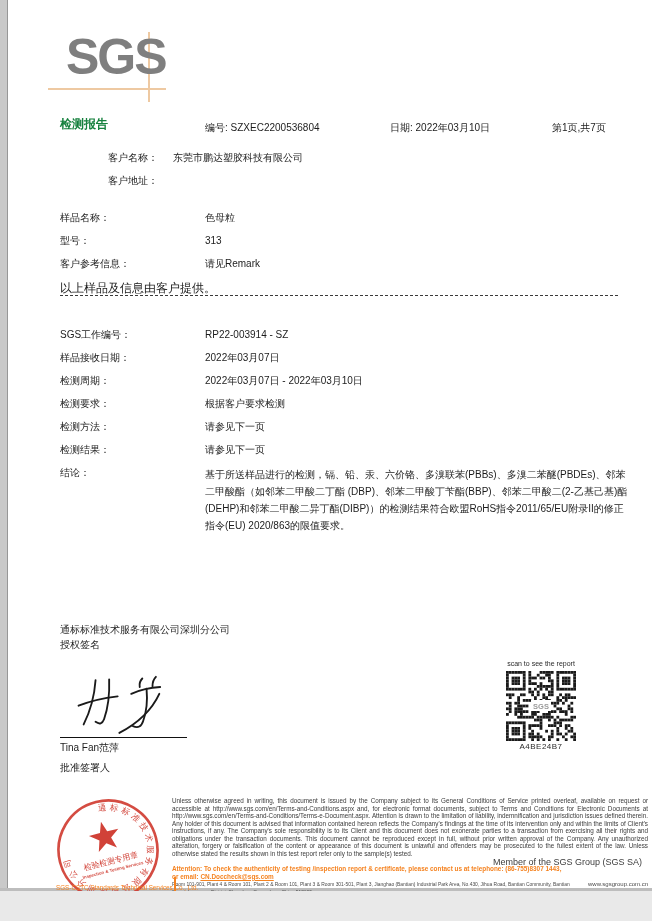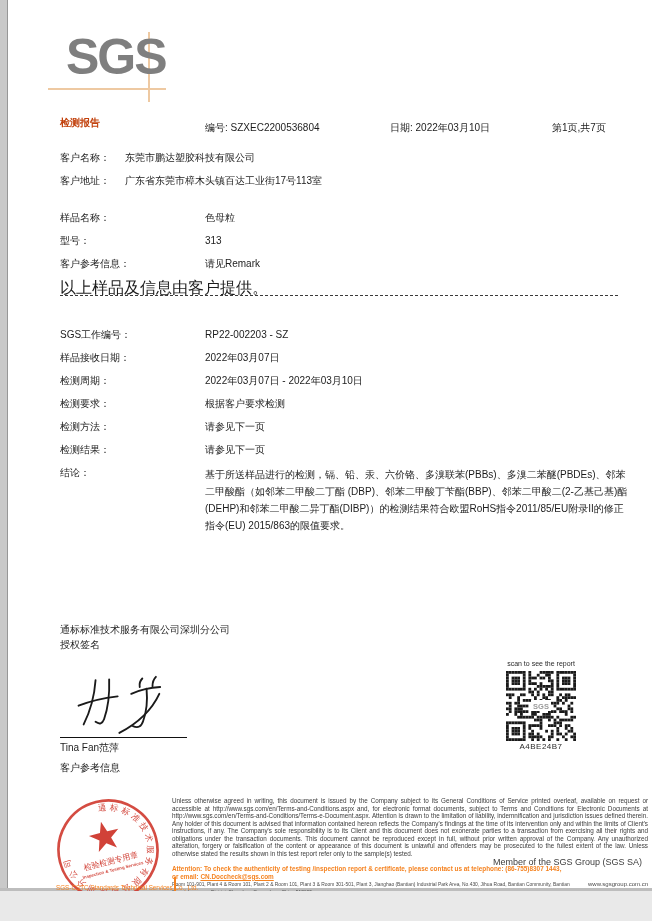--- a/index.html
+++ b/index.html
@@ -13,32 +13,32 @@
   .edge-bottom { position:absolute; left:0; bottom:0; width:100%; height:3px; background:#bdbdbd; }
 
   
   .logo-block { position:absolute; left:48px; top:26px; width:130px; height:76px; }
   .logo-text { position:absolute; left:18px; top:2px; font-size:50px; font-weight:bold; color:#7f7f7f; letter-spacing:-2px; font-family:"Liberation Sans",sans-serif; }
   .logo-hline { position:absolute; left:0; top:62px; width:118px; height:2px; background:#eec9a2; }
   .logo-vline { position:absolute; left:100px; top:6px; width:2px; height:70px; background:#eec9a2; }
 
   
   .header-row { position:absolute; left:60px; top:116px; width:580px; height:22px; }
-  .doc-title { position:absolute; left:0; top:0; font-size:10px; font-weight:bold; color:#c2410c; }
+  .doc-title { position:absolute; left:0; top:0; font-size:12px; font-weight:bold; color:#15803d; }
   .hdr-no   { position:absolute; left:145px; top:5px; font-size:10px; color:#1c1c1c; }
   .hdr-date { position:absolute; left:330px; top:5px; font-size:10px; color:#1c1c1c; }
   .hdr-page { position:absolute; left:492px; top:5px; font-size:10px; color:#1c1c1c; }
 
   .row { display:flex; line-height:14px; font-size:10px; color:#1c1c1c; margin-bottom:9px; }
   .row .lbl { flex:0 0 auto; }
   .client-block { position:absolute; left:60px; top:151px; width:560px; }
-  .client-block .lbl { width:65px; }
+  .client-block .lbl { width:65px;margin-left:48px; }
   .sample-block { position:absolute; left:60px; top:211px; width:560px; }
   .sample-block .lbl { width:145px; }
-  .sample-note { font-size:16px; line-height:14px; margin-top:10px; color:#1c1c1c; }
+  .sample-note { font-size:12px; line-height:14px; margin-top:10px; color:#1c1c1c; }
   .dash-sep { position:absolute; left:60px; top:295px; width:558px; border-top:1.5px dashed #3a3a3a; }
 
   .work-block { position:absolute; left:60px; top:328px; width:572px; }
   .work-block .lbl { width:145px; }
   .conclusion-row { display:flex; font-size:10px; color:#1c1c1c; margin-top:2px; }
   .conclusion-row .lbl { width:145px; flex:0 0 auto; }
   .conclusion-row .para { width:427px; line-height:17px; text-align:left; }
 
   
   .sign-block { position:absolute; left:60px; top:622px; width:300px; font-size:10px; color:#1c1c1c; }
@@ -94,21 +94,20 @@
     <div class="hdr-page">第1页,共7页</div>
   </div>
 
   <div class="client-block">
     <div class="row">
       <span class="lbl">客户名称：</span>
       <span class="val">东莞市鹏达塑胶科技有限公司</span>
     </div>
     <div class="row">
       <span class="lbl">客户地址：</span>
-      <span class="val">广东省东莞市樟木头镇百达工业街17号113室</span>
     </div>
   </div>
 
   <div class="sample-block">
     <div class="row">
       <span class="lbl">样品名称：</span>
       <span class="val">色母粒</span>
     </div>
     <div class="row">
       <span class="lbl">型号：</span>
@@ -119,21 +118,21 @@
       <span class="val">请见Remark</span>
     </div>
     <div class="sample-note">以上样品及信息由客户提供。</div>
   </div>
 
   <div class="dash-sep"></div>
 
   <div class="work-block">
     <div class="row">
       <span class="lbl">SGS工作编号：</span>
-      <span class="val">RP22-002203 - SZ</span>
+      <span class="val">RP22-003914 - SZ</span>
     </div>
     <div class="row">
       <span class="lbl">样品接收日期：</span>
       <span class="val">2022年03月07日</span>
     </div>
     <div class="row">
       <span class="lbl">检测周期：</span>
       <span class="val">2022年03月07日 - 2022年03月10日</span>
     </div>
     <div class="row">
@@ -143,42 +142,42 @@
     <div class="row">
       <span class="lbl">检测方法：</span>
       <span class="val">请参见下一页</span>
     </div>
     <div class="row">
       <span class="lbl">检测结果：</span>
       <span class="val">请参见下一页</span>
     </div>
     <div class="conclusion-row">
       <span class="lbl">结论：</span>
-      <span class="para">基于所送样品进行的检测，镉、铅、汞、六价铬、多溴联苯(PBBs)、多溴二苯醚(PBDEs)、邻苯二甲酸酯（如邻苯二甲酸二丁酯 (DBP)、邻苯二甲酸丁苄酯(BBP)、邻苯二甲酸二(2-乙基己基)酯(DEHP)和邻苯二甲酸二异丁酯(DIBP)）的检测结果符合欧盟RoHS指令2011/85/EU附录II的修正指令(EU) 2015/863的限值要求。</span>
+      <span class="para">基于所送样品进行的检测，镉、铅、汞、六价铬、多溴联苯(PBBs)、多溴二苯醚(PBDEs)、邻苯二甲酸酯（如邻苯二甲酸二丁酯 (DBP)、邻苯二甲酸丁苄酯(BBP)、邻苯二甲酸二(2-乙基己基)酯(DEHP)和邻苯二甲酸二异丁酯(DIBP)）的检测结果符合欧盟RoHS指令2011/65/EU附录II的修正指令(EU) 2020/863的限值要求。</span>
     </div>
   </div>
 
   <div class="sign-block">
     <div class="sign-company">通标标准技术服务有限公司深圳分公司</div>
     <div class="sign-auth">授权签名</div>
     <svg class="sig-svg" width="130" height="68" viewBox="0 0 130 80">
       <g fill="none" stroke="#1a1a1a" stroke-width="2.2" stroke-linecap="round">
         <path d="M8,42 Q28,34 54,31"></path>
         <path d="M28,12 Q26,40 14,64"></path>
         <path d="M44,11 Q45,38 38,58 Q35,66 28,61"></path>
         <path d="M70,28 Q86,21 104,20"></path>
         <path d="M80,20 Q79,14 83,10"></path>
         <path d="M95,19 Q95,12 99,8"></path>
         <path d="M88,22 Q90,44 84,60 Q81,70 72,66"></path>
         <path d="M103,28 Q90,56 56,74"></path>
       </g>
     </svg>
     <div class="sign-line"></div>
     <div class="sign-name">Tina Fan范萍</div>
-    <div class="sign-role">客户参考信息</div>
+    <div class="sign-role">批准签署人</div>
   </div>
 
   <div class="qr-block">
     <div class="qr-caption">scan to see the report</div>
     <div class="qr-box">
       <svg id="qr-svg" width="70" height="70" viewBox="0 0 70 70">
         <rect x="0" y="0" width="70" height="70" fill="#ffffff"></rect>
         <g fill="#1a1a1a">
             <rect x="0.0" y="0.0" width="2.8" height="2.8"></rect>
             <rect x="2.8" y="0.0" width="2.8" height="2.8"></rect>

